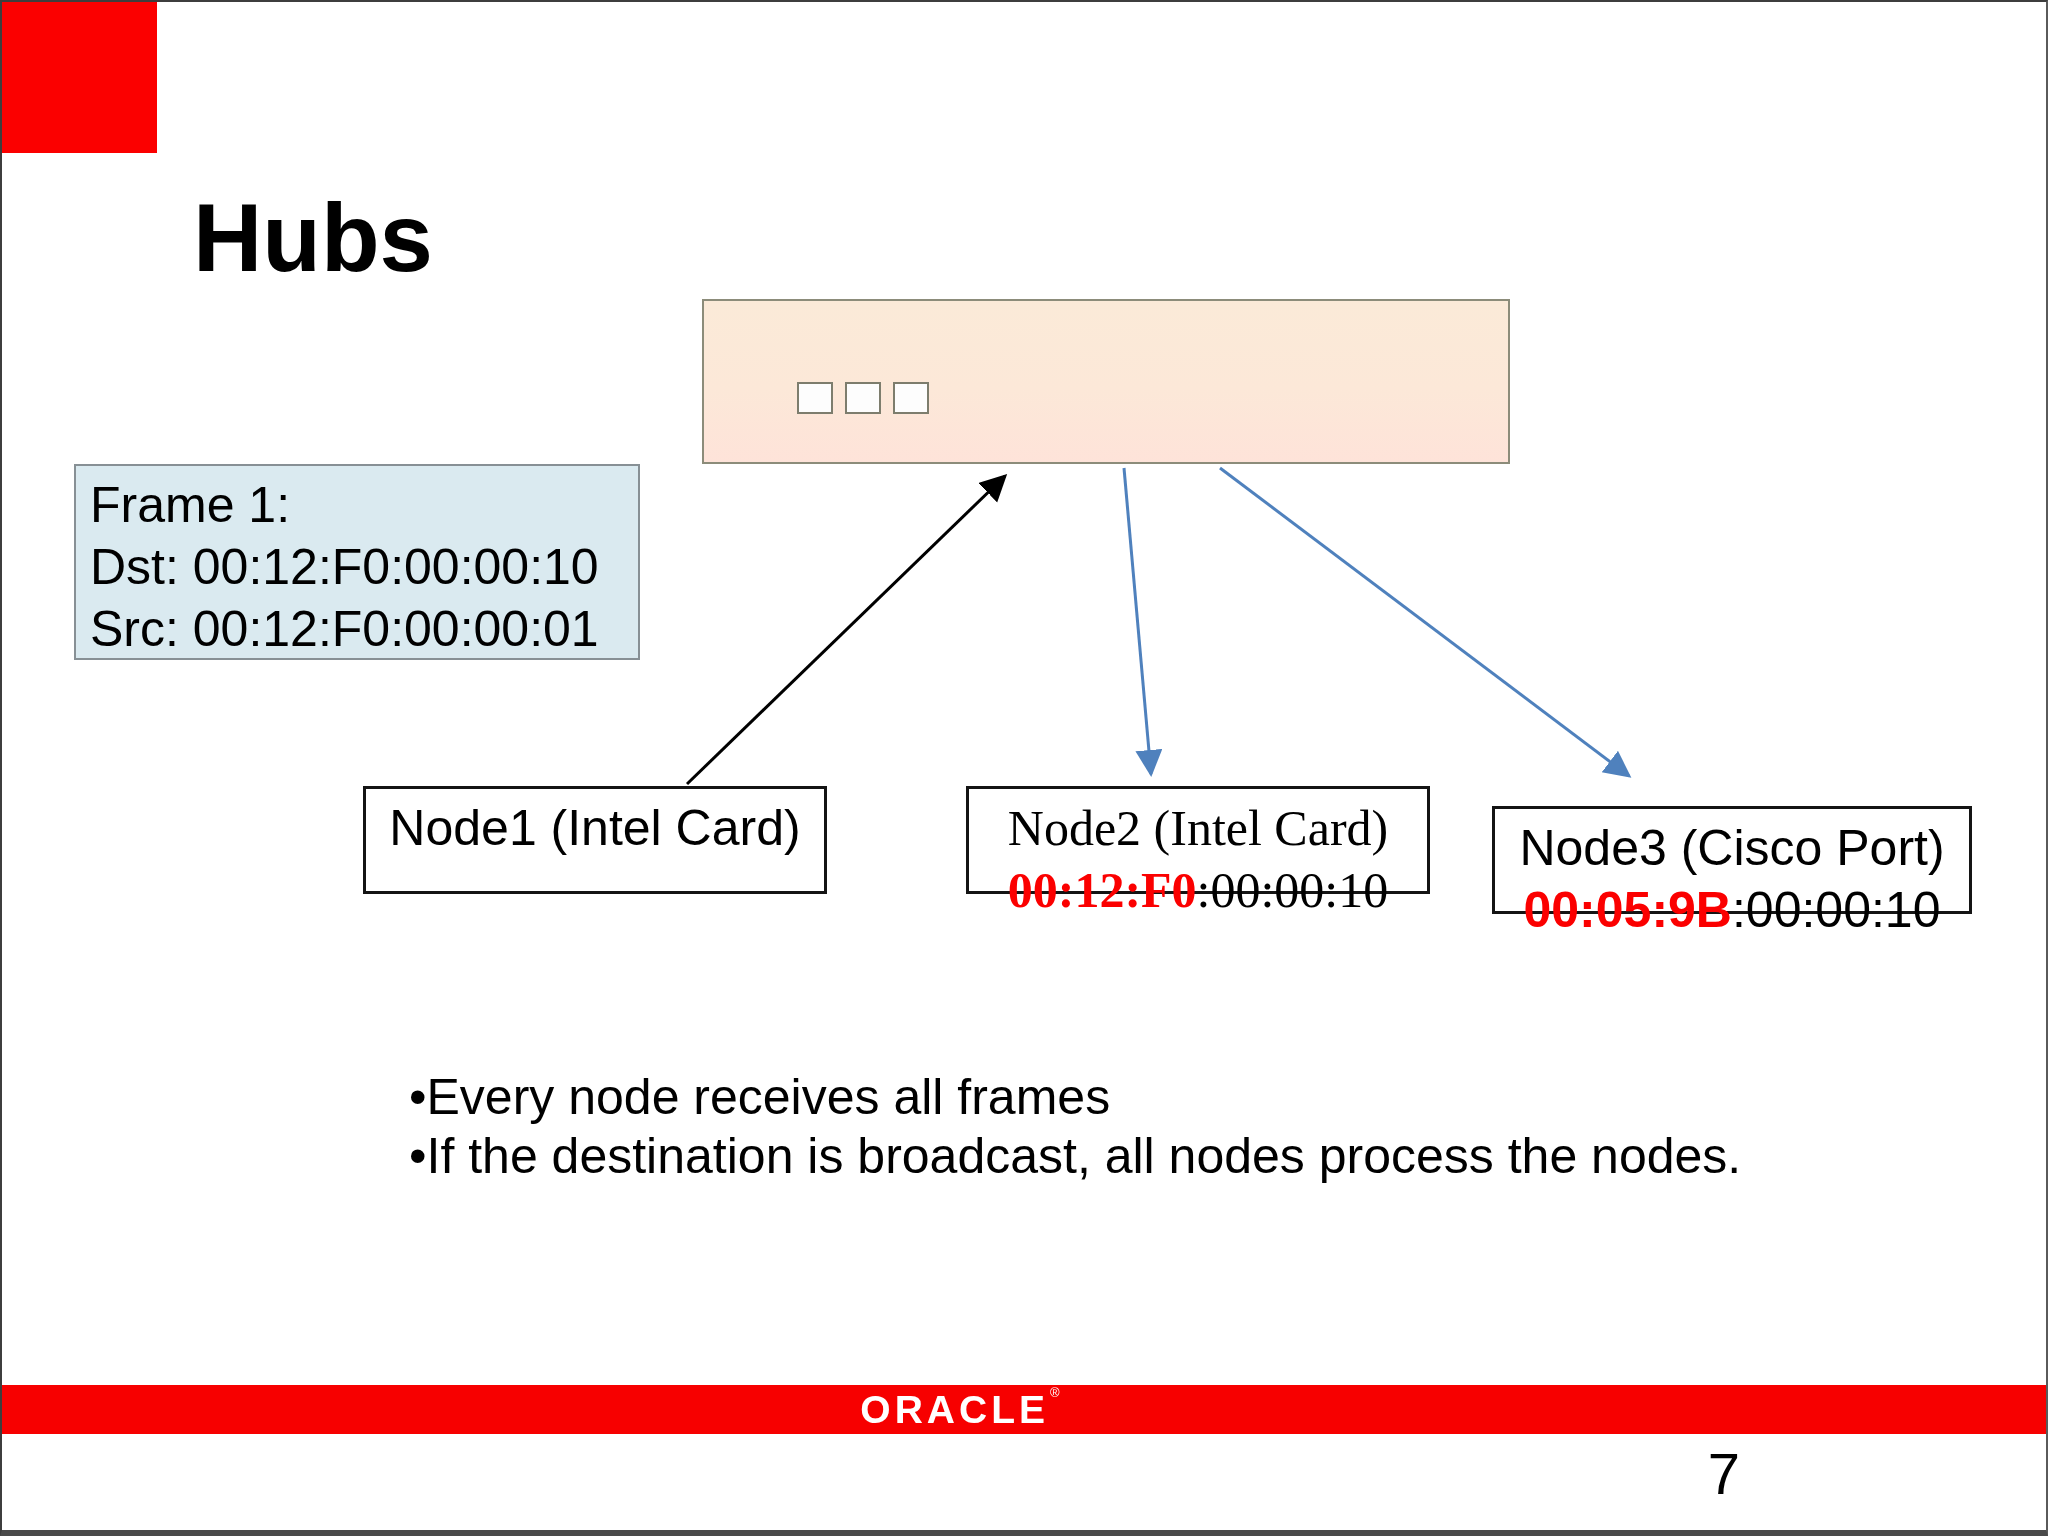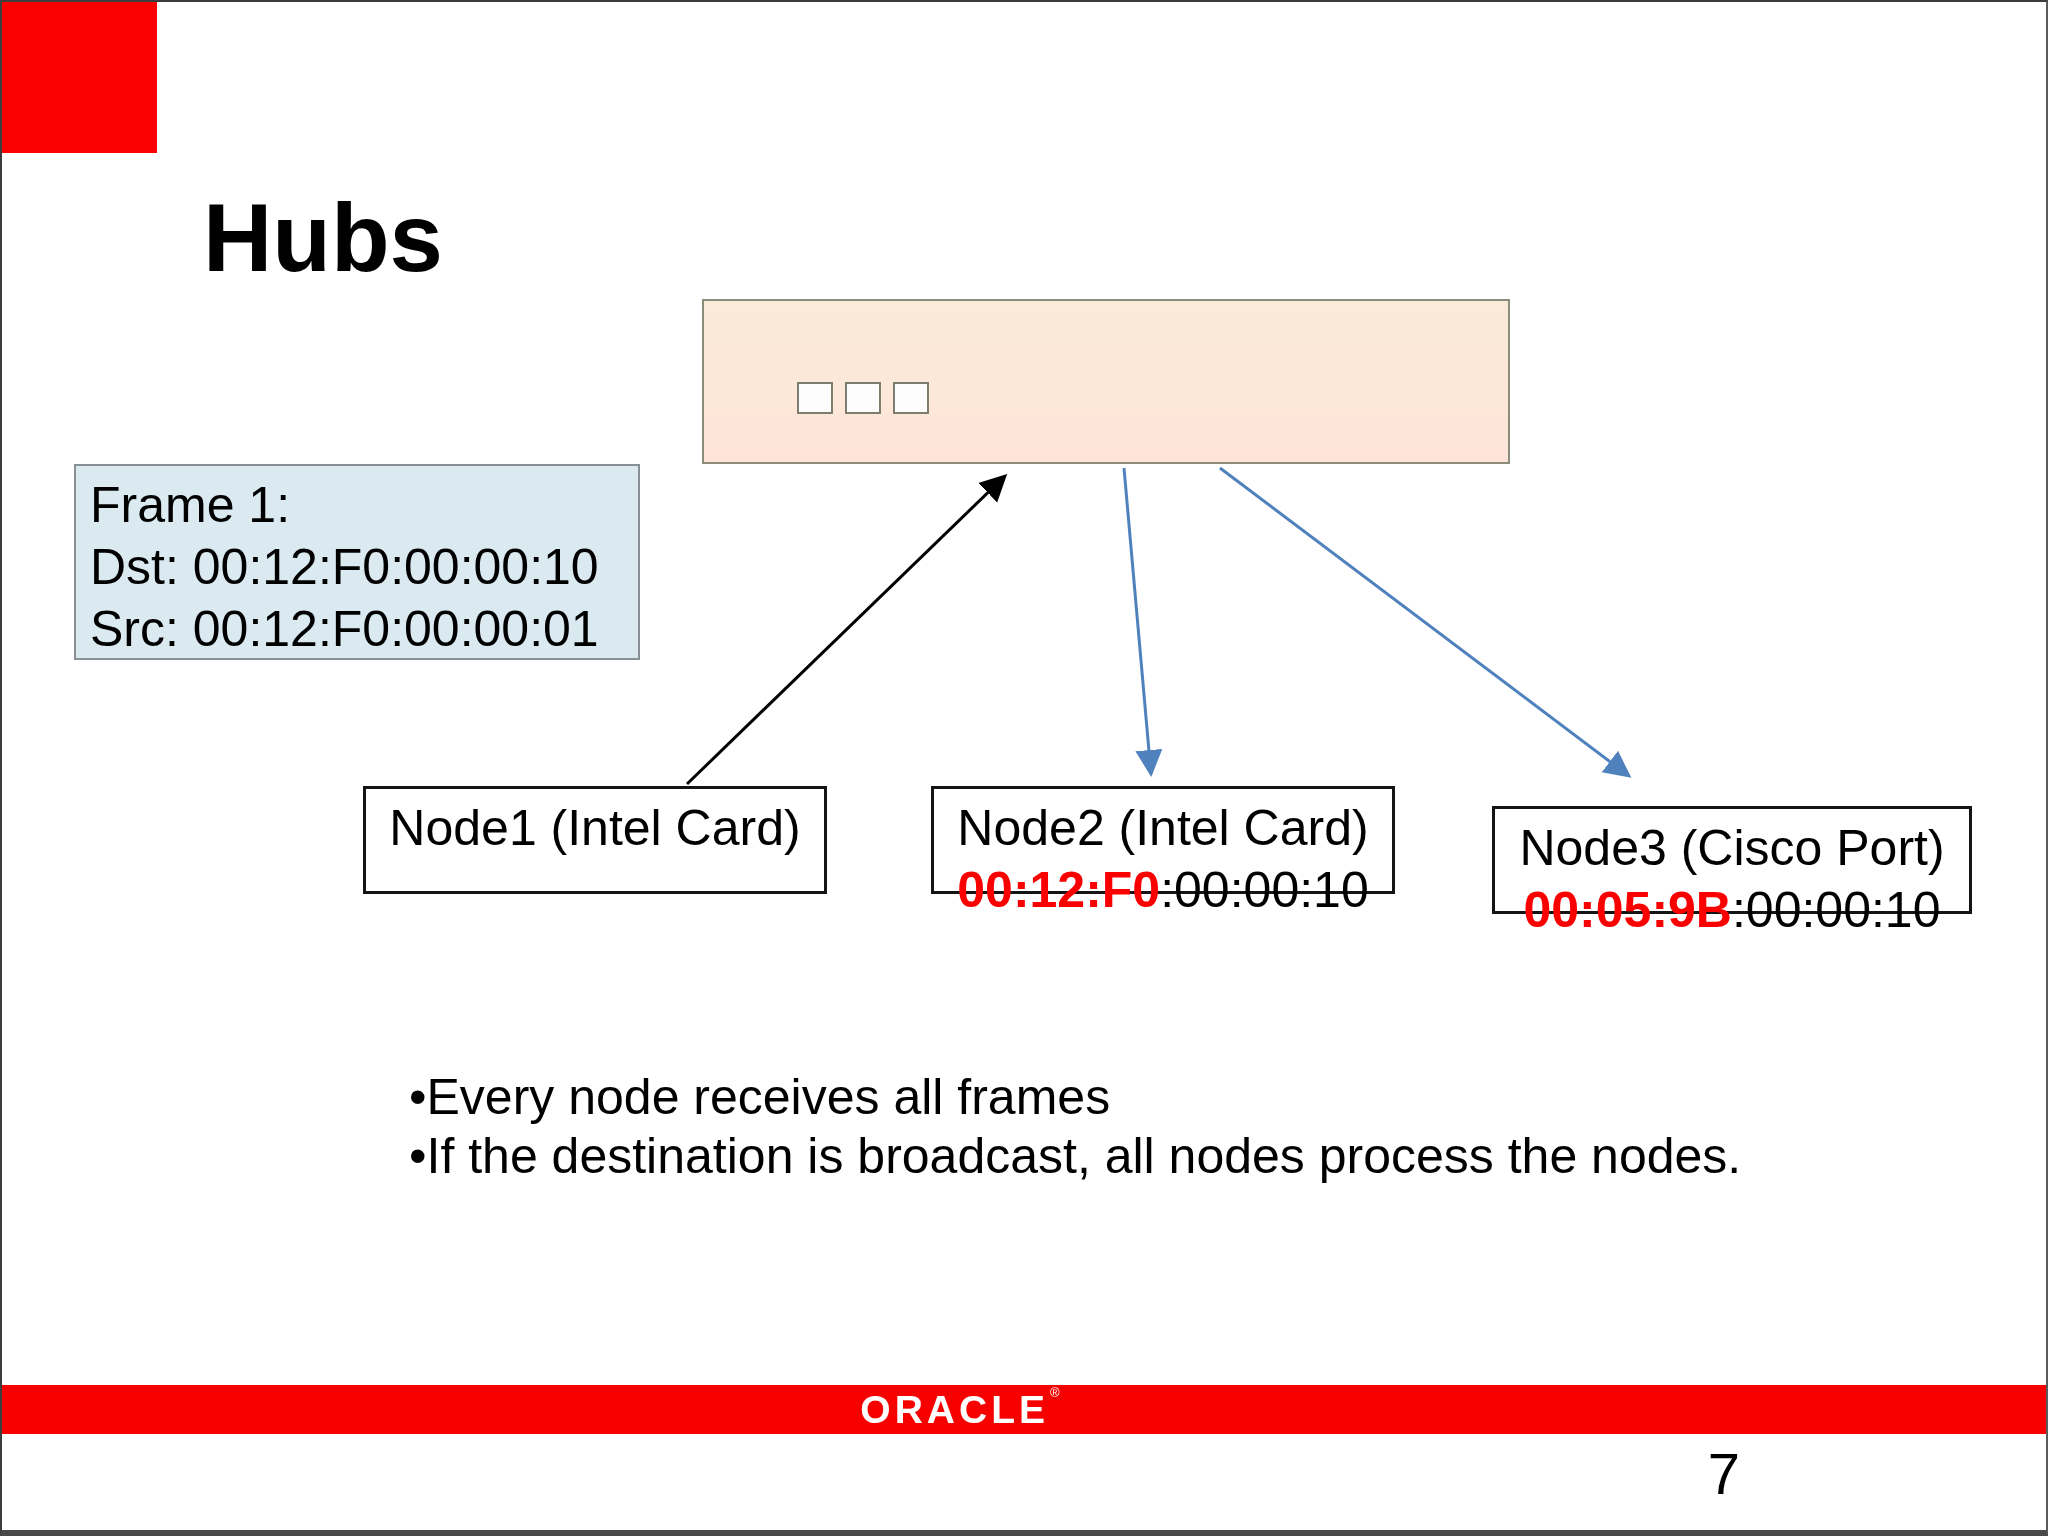--- a/index.html
+++ b/index.html
@@ -16,21 +16,21 @@
     border-right: 2px solid #5a5a5a;
     border-bottom: 6px solid #4a4a4a;
   }
   .abs { position: absolute; }
 
   
   #corner-square { left: 0; top: 0; width: 155px; height: 151px; background: #fb0000; }
 
   
   #title {
-    left: 201px; top: 124px;
+    left: 191px; top: 124px;
     font-size: 96px; font-weight: bold; color: #000;
     line-height: 1;
   }
 
   
   #hub-box {
     left: 700px; top: 297px; width: 808px; height: 165px;
     box-sizing: border-box;
     border: 2px solid #8c8c7a;
     background: linear-gradient(180deg, #fbead8 0%, #fce8d8 55%, #fee3d9 100%);
@@ -57,21 +57,21 @@
     position: absolute; top: 784px; height: 108px;
     box-sizing: border-box;
     background: #fff;
     border: 3px solid #141414;
     text-align: center;
     font-size: 50px; line-height: 62px; color: #000;
     padding-top: 8px;
     white-space: nowrap;
   }
   #node1 { left: 361px; width: 464px; }
-  #node2 { left: 929px; width: 464px; }
+  #node2 { left: 964px; width: 464px; font-family: Liberation Serif, serif; }
   #node3 { left: 1490px; width: 480px; margin-top: 20px; }
   .mac-prefix { color: #fb0000; font-weight: bold; }
 
   
   #bullets {
     left: 407px; top: 1066px;
     font-size: 50px; line-height: 59px; color: #000;
     white-space: nowrap;
   }
 

